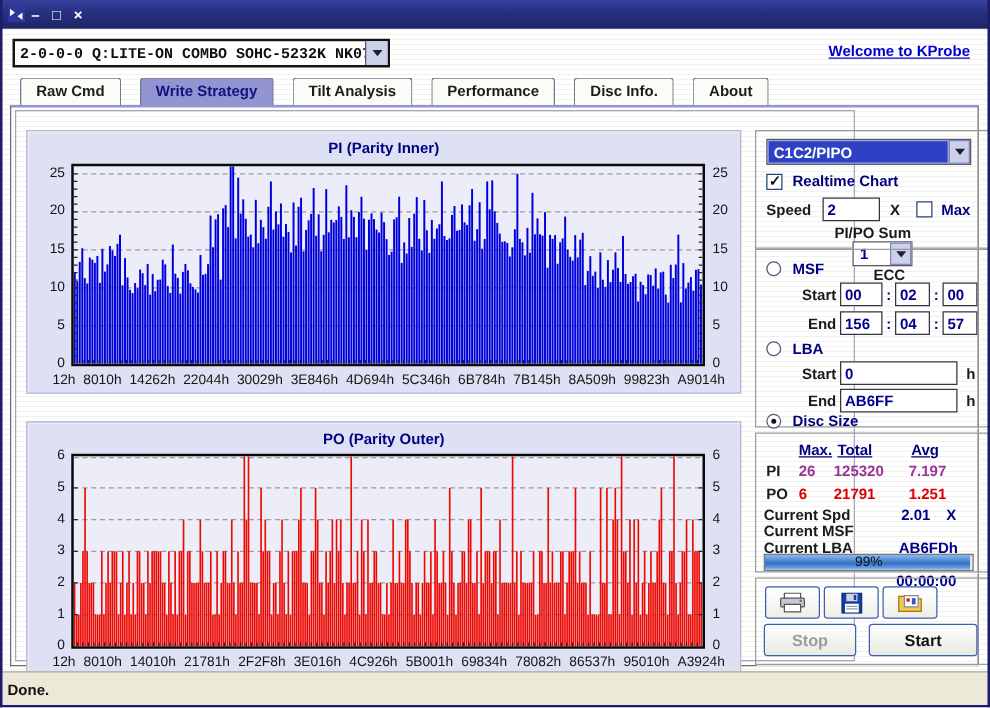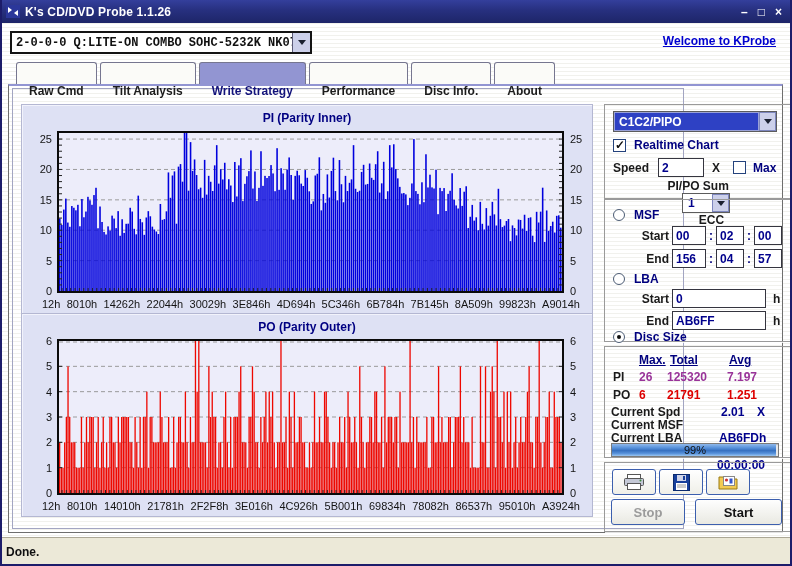--- a/index.html
+++ b/index.html
@@ -31,35 +31,35 @@
   .arr{width:0;height:0;border-left:4px solid transparent;border-right:4px solid transparent;
     border-top:5px solid #1a2030;}
 
   .kprobe-link{position:absolute;top:34px;right:16px;font-size:12px;font-weight:bold;
     color:#0000cf;text-decoration:underline;}
 
   
   .tabs{position:absolute;left:16px;top:62px;display:flex;height:22px;z-index:5;}
   .tab{border:1px solid #767690;border-bottom:none;border-radius:3px 3px 0 0;
     background:#fbfbf8;color:#1c1c1c;font-size:12px;font-weight:bold;
-    padding:21px 12px 0 12px;margin-right:3px;height:22px;}
+    padding:3px 12px 0 12px;margin-right:15px;height:22px;}
   .tab.active{background:#9295d2;color:#12127a;}
 
   .content-panel{position:absolute;left:8px;top:84px;width:775px;height:449px;
     border-top:2px solid #9295d2;border-left:1px solid #6e6e6e;border-right:1px solid #6e6e6e;
     border-bottom:1px solid #6e6e6e;
     background:repeating-linear-gradient(180deg,#ffffff 0px,#ffffff 3px,#f1f1ed 3px,#f1f1ed 4px);}
 
   
   .charts-wrap{position:absolute;left:12px;top:88px;width:672px;height:441px;
     border:1px solid #a2a5c2;}
   .chart-panel{position:absolute;left:8px;width:572px;background:#dee1f4;
     border:1px solid #b4b7d2;box-shadow:inset 1px 1px 0 #f2f3fc;}
   #pi-panel{top:15px;height:211px;}
-  #po-panel{top:224px;height:204px;}
+  #po-panel{top:248px;height:204px;}
   .chart-title{position:absolute;left:0;right:0;top:6px;text-align:center;
     font-size:12px;font-weight:bold;color:#000082;}
   .plot{position:absolute;left:35px;background:#ededfa;border:2px solid #0a0a0a;}
   #pi-plot{top:26px;width:507px;height:162px;}
   #po-plot{top:25px;width:507px;height:156px;}
   .ycol{position:absolute;width:26px;font-size:11px;color:#141414;}
   .ycol span{position:absolute;transform:translateY(-50%);line-height:11px;}
   .ycol.left span{right:2px;}
   .ycol.right span{left:2px;}
   #pi-yl{left:6px;top:26px;height:166px;}
@@ -125,41 +125,40 @@
 <body>
 
 <div class="window">
 
   <div class="titlebar">
     <svg class="ticon" viewBox="0 0 14 13">
       <rect x="0" y="0" width="14" height="13" fill="#2b379a"></rect>
       <polygon points="2,2 6,5 2,8" fill="#ffffff"></polygon>
       <polygon points="12,11 8,8 12,5" fill="#ffffff"></polygon>
     </svg>
-    <span class="ttext">K's CD/DVD Probe 1.1.26</span>
     <span class="winbtns">
       <span>–</span>
       <span>□</span>
       <span>×</span>
     </span>
   </div>
 
   <div class="drive-combo">
     <span class="drive-text">2-0-0-0 Q:LITE-ON COMBO SOHC-5232K NK07</span>
     <span class="combo-btn">
       <i class="arr"></i>
     </span>
   </div>
 
   <a class="kprobe-link" href="#">Welcome to KProbe</a>
 
   <div class="tabs">
     <div class="tab">Raw Cmd</div>
+    <div class="tab active">Write Strategy</div>
     <div class="tab">Tilt Analysis</div>
-    <div class="tab active">Write Strategy</div>
     <div class="tab">Performance</div>
     <div class="tab">Disc Info.</div>
     <div class="tab">About</div>
   </div>
 
   <div class="content-panel"></div>
 
   <div class="charts-wrap">
     <div class="chart-panel" id="pi-panel">
       <div class="chart-title">PI (Parity Inner)</div>

